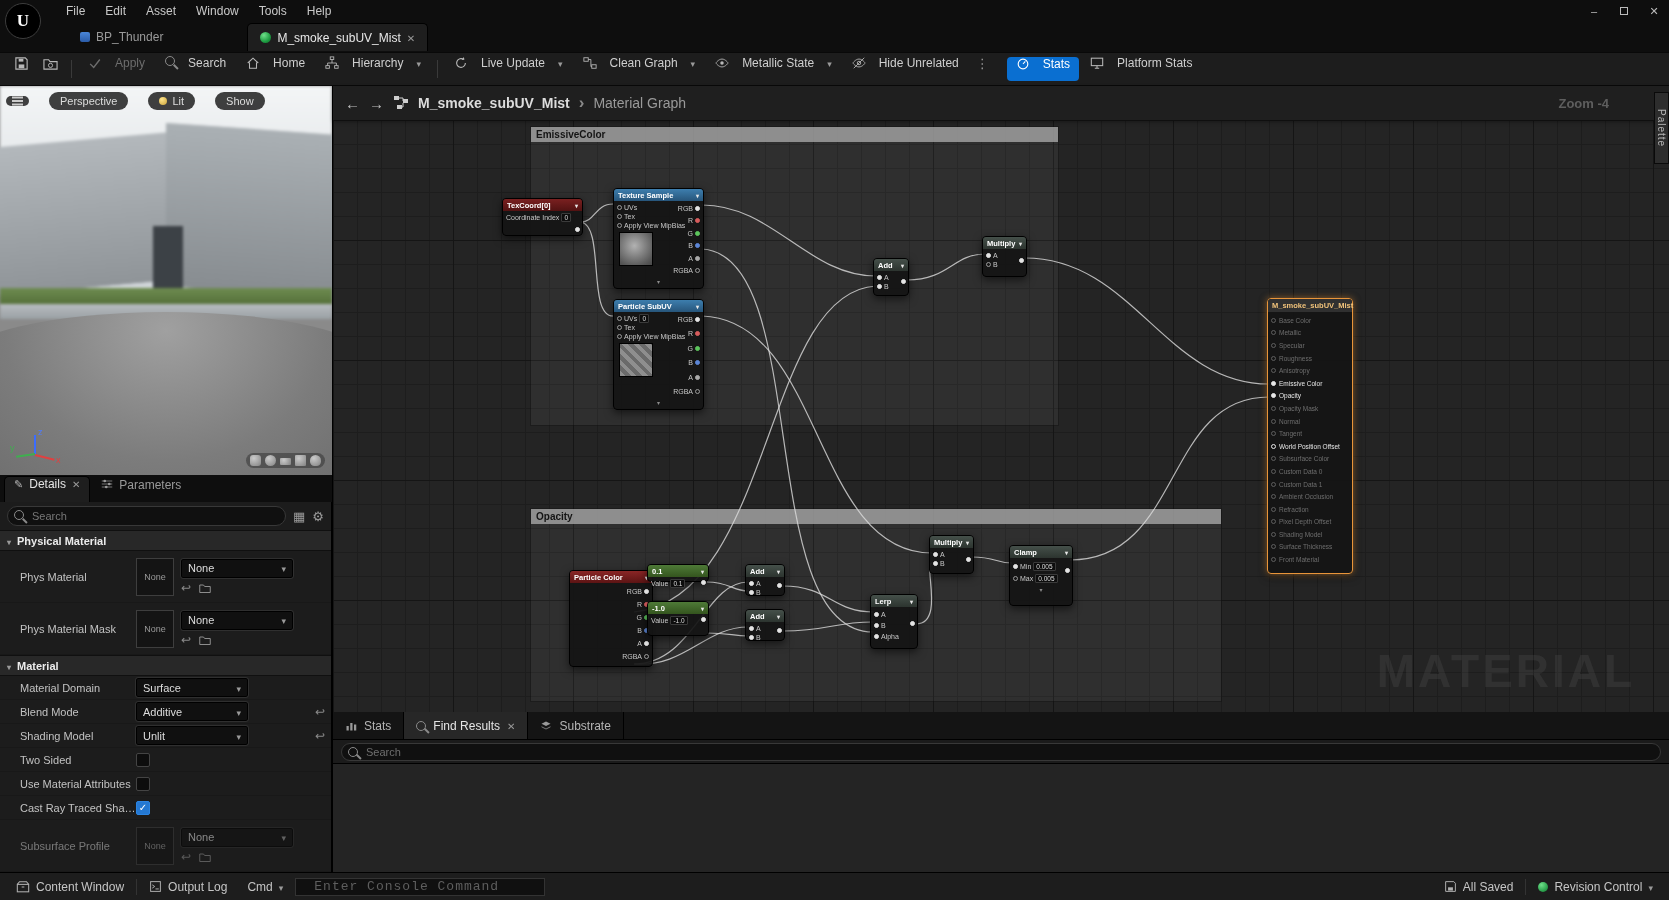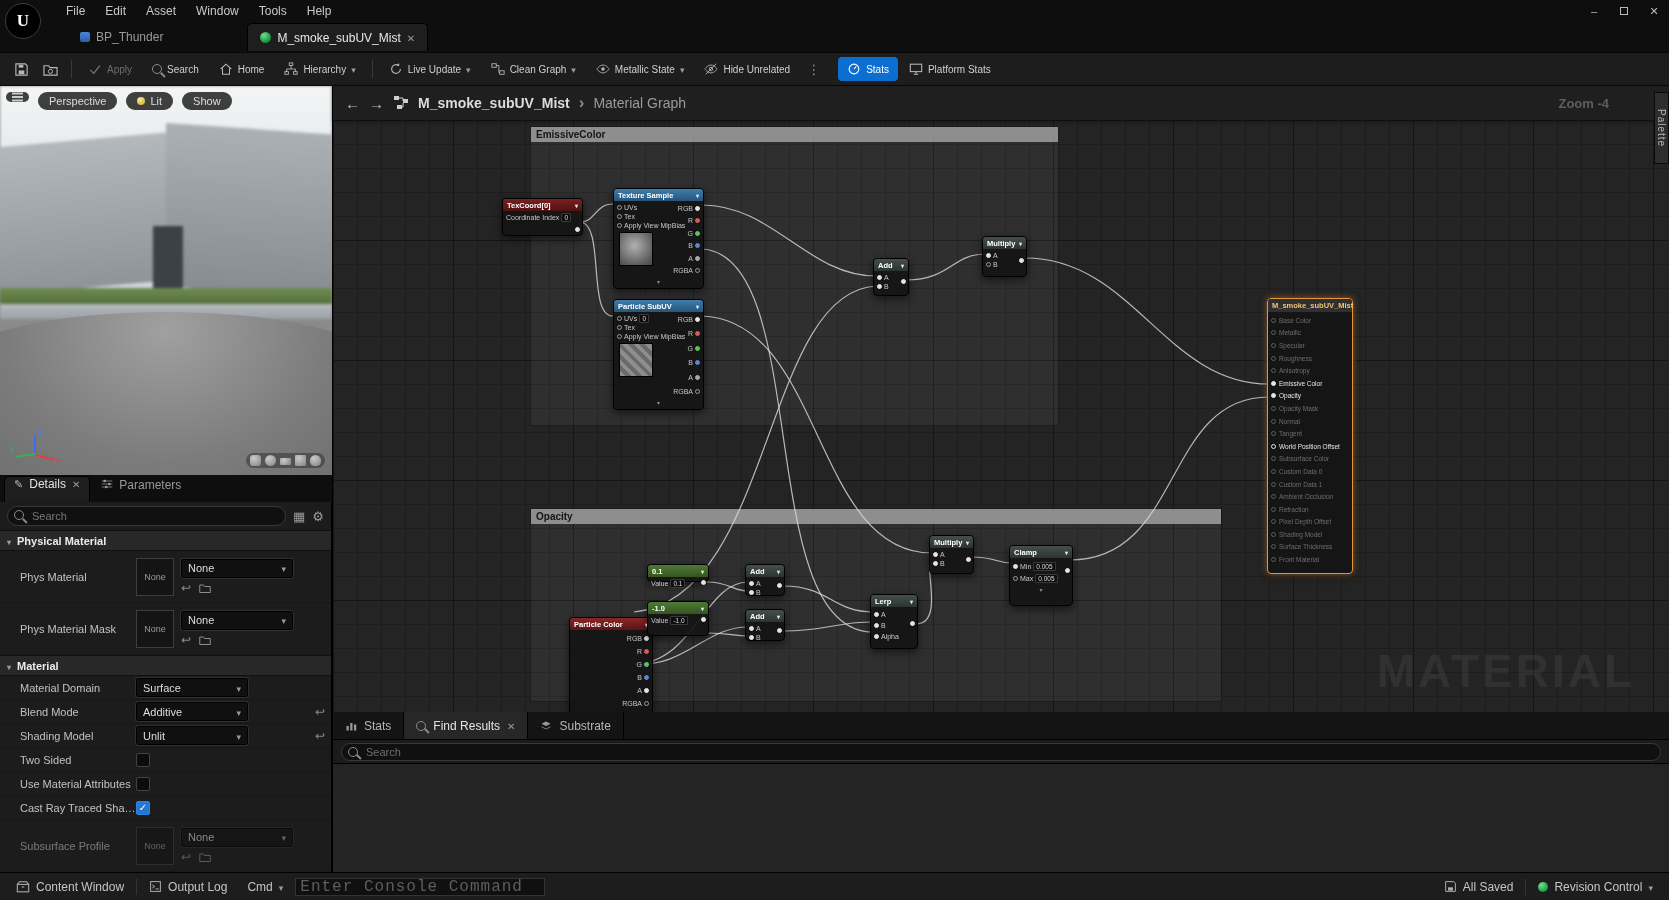--- a/index.html
+++ b/index.html
@@ -34,42 +34,42 @@
 
   
   .tabbar{position:absolute;left:0;top:22px;right:0;height:30px;background:#0e0e0e;display:flex;align-items:center;padding-left:68px}
   .asset-tab{height:25px;display:flex;align-items:center;gap:6px;padding:0 12px;color:#9a9a9a;font-size:12px}
   .asset-tab.active{height:28px;background:#1e1e1e;color:#e8e8e8;border:1px solid #000;border-bottom:none;border-radius:5px 5px 0 0;margin-left:72px}
   .bp-icon{width:10px;height:10px;border-radius:2px;background:linear-gradient(#4a86d8,#2b5ca8);display:inline-block}
   .mat-icon{width:11px;height:11px;border-radius:50%;background:radial-gradient(circle at 35% 30%,#6fe08a,#1f9e43 60%,#0c6426);display:inline-block}
 
   
   .toolbar{position:absolute;left:0;top:52px;right:0;height:34px;background:#1d1d1d;border-top:1px solid #090909;border-bottom:1px solid #090909;display:flex;align-items:center;gap:2px;padding:0 8px}
-  .tb-btn{display:flex;align-items:center;gap:5px;padding:0 9px;height:26px;color:#cfcfcf;font-size:10px;border-radius:3px;flex:none}
+  .tb-btn{display:flex;gap:13px;padding:0 9px;height:26px;color:#cfcfcf;font-size:12px;border-radius:3px;flex:none}
   .tb-btn.icon-only{padding:0 6px}
   .tb-btn.disabled{color:#6d6d6d}
   .tb-sep{width:1px;height:18px;background:#3a3a3a;margin:0 5px;flex:none}
   .stats-btn{background:#0a6fd1;color:#fff;border-radius:4px;height:24px;margin-left:10px}
 
   
   .viewport{position:absolute;left:0;top:86px;width:332px;height:389px;overflow:hidden;background:#8a8a8a}
   .vp-photo{position:absolute;inset:0;filter:blur(1.4px)}
   .vp-sky{position:absolute;left:0;right:0;top:0;height:58%;background:linear-gradient(#f3f5f6,#dde1e4 55%,#cdd2d6)}
   .vp-bld-l{position:absolute;left:-12px;top:14%;width:56%;height:38%;transform:skewY(-5deg);
     background:linear-gradient(#b3b8bc,#8f9498),
     repeating-linear-gradient(0deg,rgba(50,56,62,.35) 0 3px,transparent 3px 13px);}
   .vp-bld-r{position:absolute;left:50%;top:11%;width:52%;height:42%;transform:skewY(4deg);
     background:linear-gradient(#aab0b4,#878c90),
     repeating-linear-gradient(0deg,rgba(50,56,62,.35) 0 3px,transparent 3px 12px);}
   .vp-door{position:absolute;left:46%;top:36%;width:9%;height:16%;background:#3c4146}
   .vp-grass{position:absolute;left:0;right:0;top:52%;height:6%;background:linear-gradient(#6d8b50,#49632f)}
   .vp-walk{position:absolute;left:0;right:0;top:56%;height:4%;background:linear-gradient(#b8bcc0,#9aa0a4)}
   .vp-ground{position:absolute;left:-12%;right:-12%;bottom:-6%;height:48%;border-radius:50% 50% 0 0/26% 26% 0 0;
     background:radial-gradient(ellipse at 50% 10%,#a0a0a0,#7c7c7c 55%,#6a6a6a 100%)}
-  .vp-btnrow{position:absolute;left:6px;top:6px;display:flex;gap:9px;align-items:flex-start;z-index:5}
+  .vp-btnrow{position:absolute;left:6px;top:6px;display:flex;gap:20px;align-items:center;z-index:5}
   .vp-btn{background:rgba(12,12,12,.78);border-radius:10px;padding:3px 11px;font-size:11px;color:#ddd;display:flex;align-items:center;gap:5px}
   .vp-btn.sq{border-radius:5px;padding:4px 6px}
   .lit-dot{width:8px;height:8px;border-radius:50%;background:radial-gradient(circle at 35% 30%,#ffe48a,#caa33c);display:inline-block}
   .vp-shapes{position:absolute;right:7px;bottom:7px;display:flex;gap:4px;align-items:center;z-index:5;background:rgba(15,15,15,.35);border-radius:8px;padding:2px 4px}
   .shp{width:11px;height:11px;background:radial-gradient(circle at 35% 30%,#e0e0e0,#8a8a8a);opacity:.85}
   .shp.cyl{border-radius:3px}
   .shp.sph{border-radius:50%}
   .shp.pln{height:7px;margin-top:2px;border-radius:1px}
   .shp.cub{border-radius:1px}
   .shp.tea{border-radius:50% 50% 40% 40%}
@@ -168,21 +168,21 @@
   .b-field{position:relative;flex:1}
   .b-field .mag{position:absolute;left:7px;top:4px}
   .b-input{width:100%;height:18px;border-radius:9px;background:#101010;border:1px solid #383838;color:#bbb;padding:0 8px 0 24px;font-size:11px;outline:none;font-family:"Liberation Sans",sans-serif}
   .b-input::placeholder{color:#6e6e6e}
   .bpanel{position:absolute;left:0;top:677px;right:0;bottom:0;background:#242424;border-top:1px solid #000}
 
   
   .statusbar{position:absolute;left:0;bottom:0;right:0;height:28px;background:#1d1d1d;border-top:1px solid #000;display:flex;align-items:center;gap:4px;padding:0 8px;font-size:12px;z-index:10}
   .sb-btn{display:flex;align-items:center;gap:6px;padding:0 8px;height:100%;color:#c5c5c5}
   .sb-sep{width:1px;height:16px;background:#333}
-  .console{width:250px;height:18px;background:#101010;border:1px solid #333;color:#6f6f6f;font-family:"Liberation Mono",monospace;font-size:16px;padding:0 4px;outline:none}
+  .console{width:250px;height:18px;background:#101010;border:1px solid #333;color:#6f6f6f;font-family:"Liberation Mono",monospace;font-size:13px;padding:0 18px;outline:none}
   .console::placeholder{color:#5e5e5e;letter-spacing:1px}
   .sb-right{margin-left:auto;display:flex;align-items:center;gap:4px;height:100%}
   .rc-dot{width:10px;height:10px;border-radius:50%;background:radial-gradient(circle at 35% 30%,#6fe08a,#2aa04c 65%,#156c2d)}
 </style>
 </head>
 <body>
 
 <div class="app">
 
   <div class="menubar">
@@ -687,21 +687,21 @@
               <span>A</span>
             </div>
           <div class="pin">
               <span class="dot"></span>
               <span>B</span>
             </div>
           <span class="dot f outdot" style="top:9px"></span>
         </div>
       </div>
 
-      <div class="node" style="left:236px;top:497px;width:84px;height:97px">
+      <div class="node" style="left:236px;top:450px;width:84px;height:97px">
         <div class="nhead h-red">
             <span>Particle Color</span>
             <span class="i-caret"></span>
           </div>
         <div class="nbody">
           <div class="pin out" style="height:13px">
               <span>RGB</span>
               <span class="dot f"></span>
             </div>
           <div class="pin out" style="height:13px">

